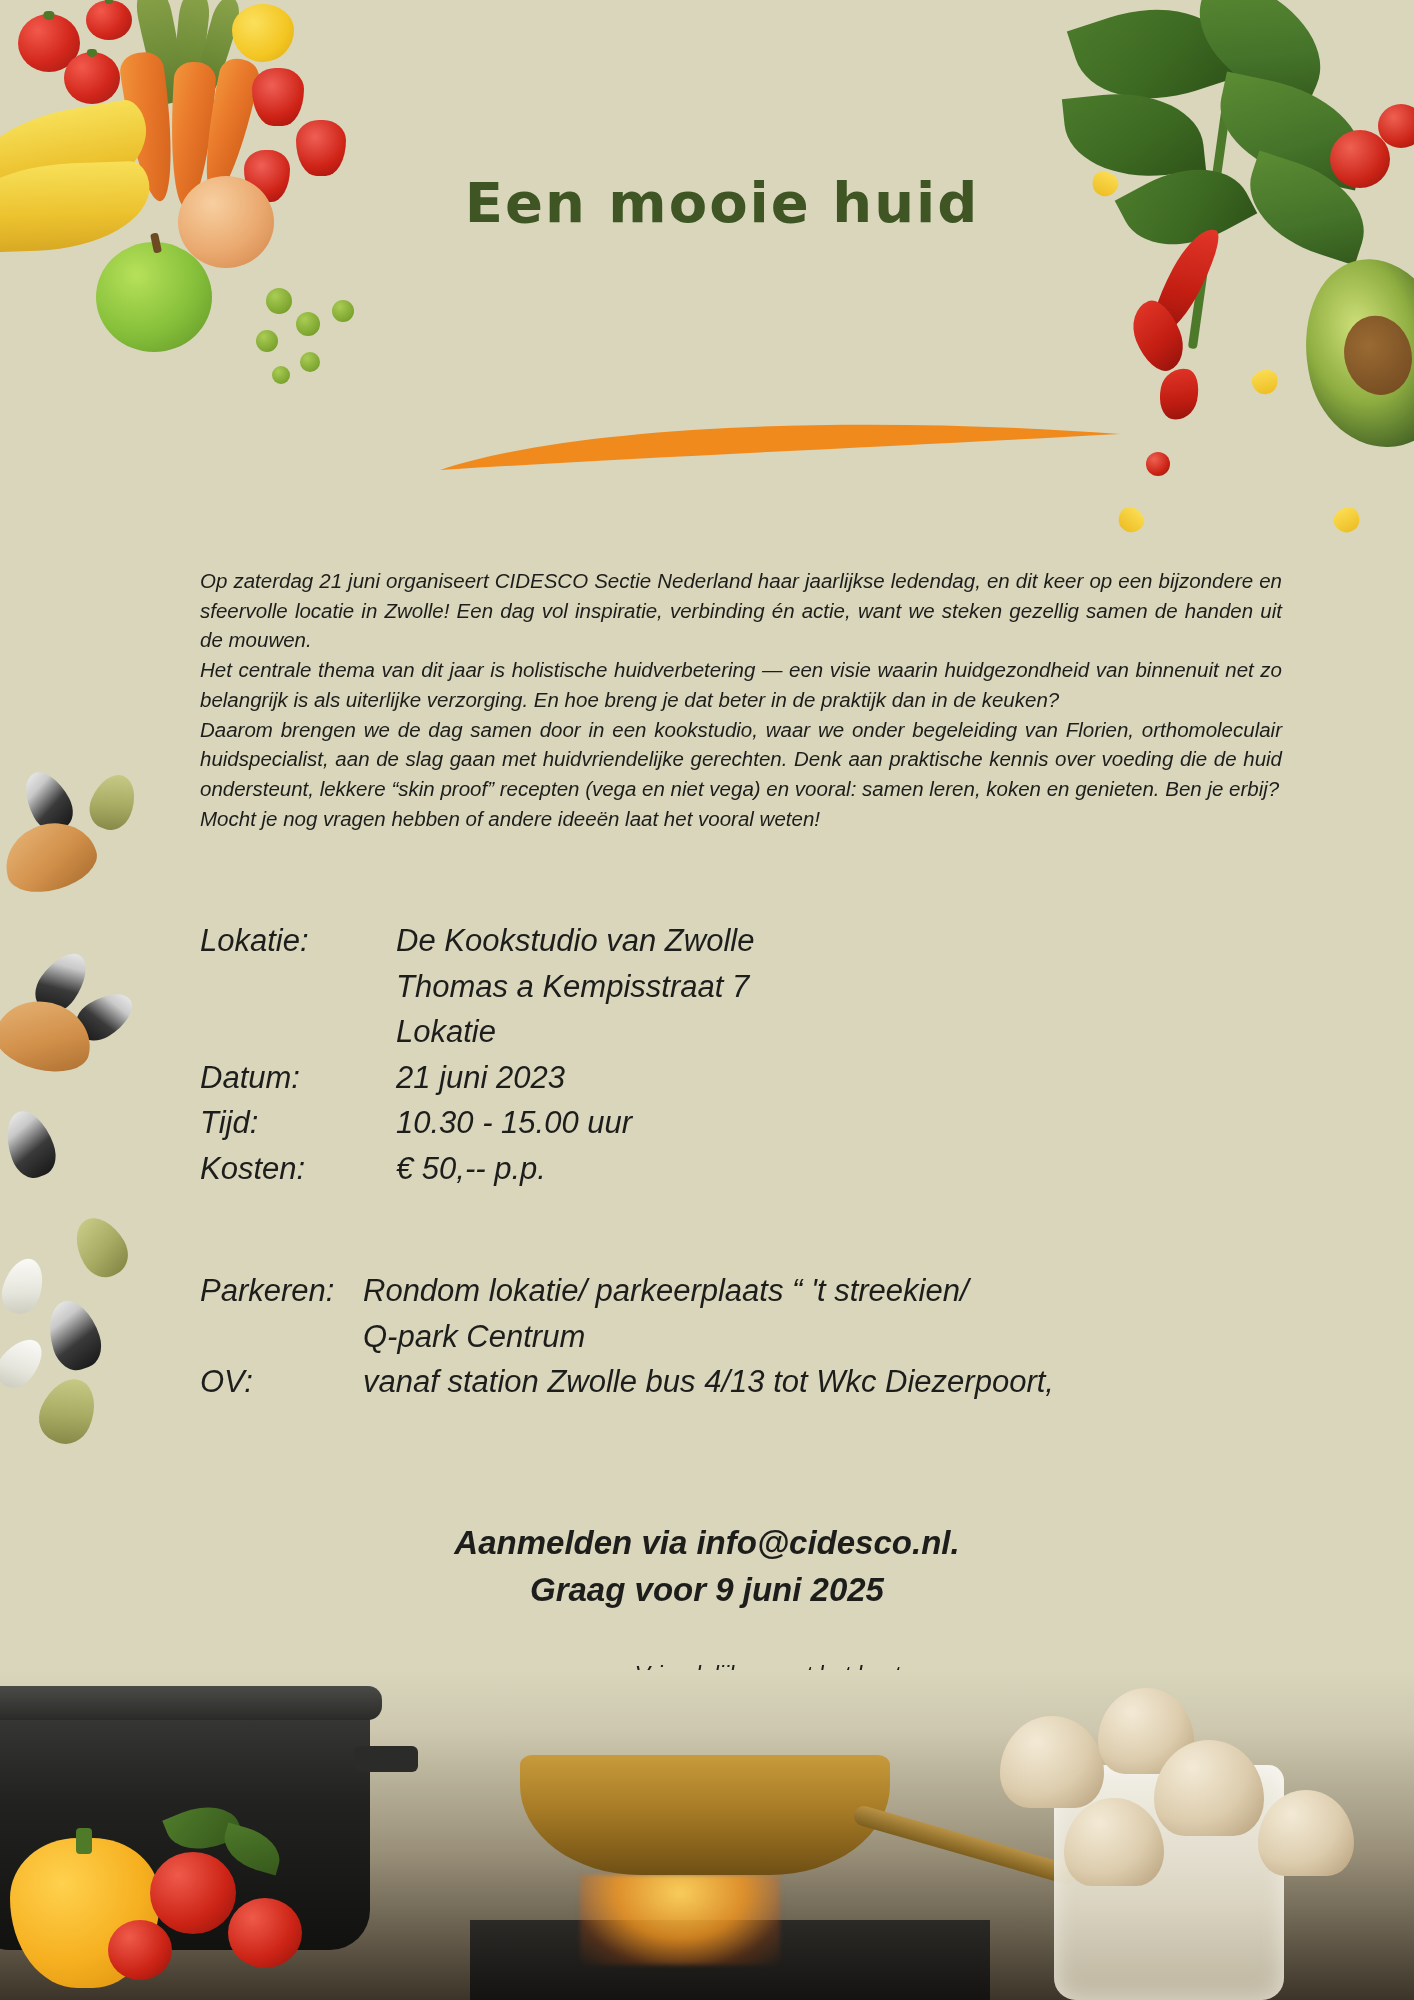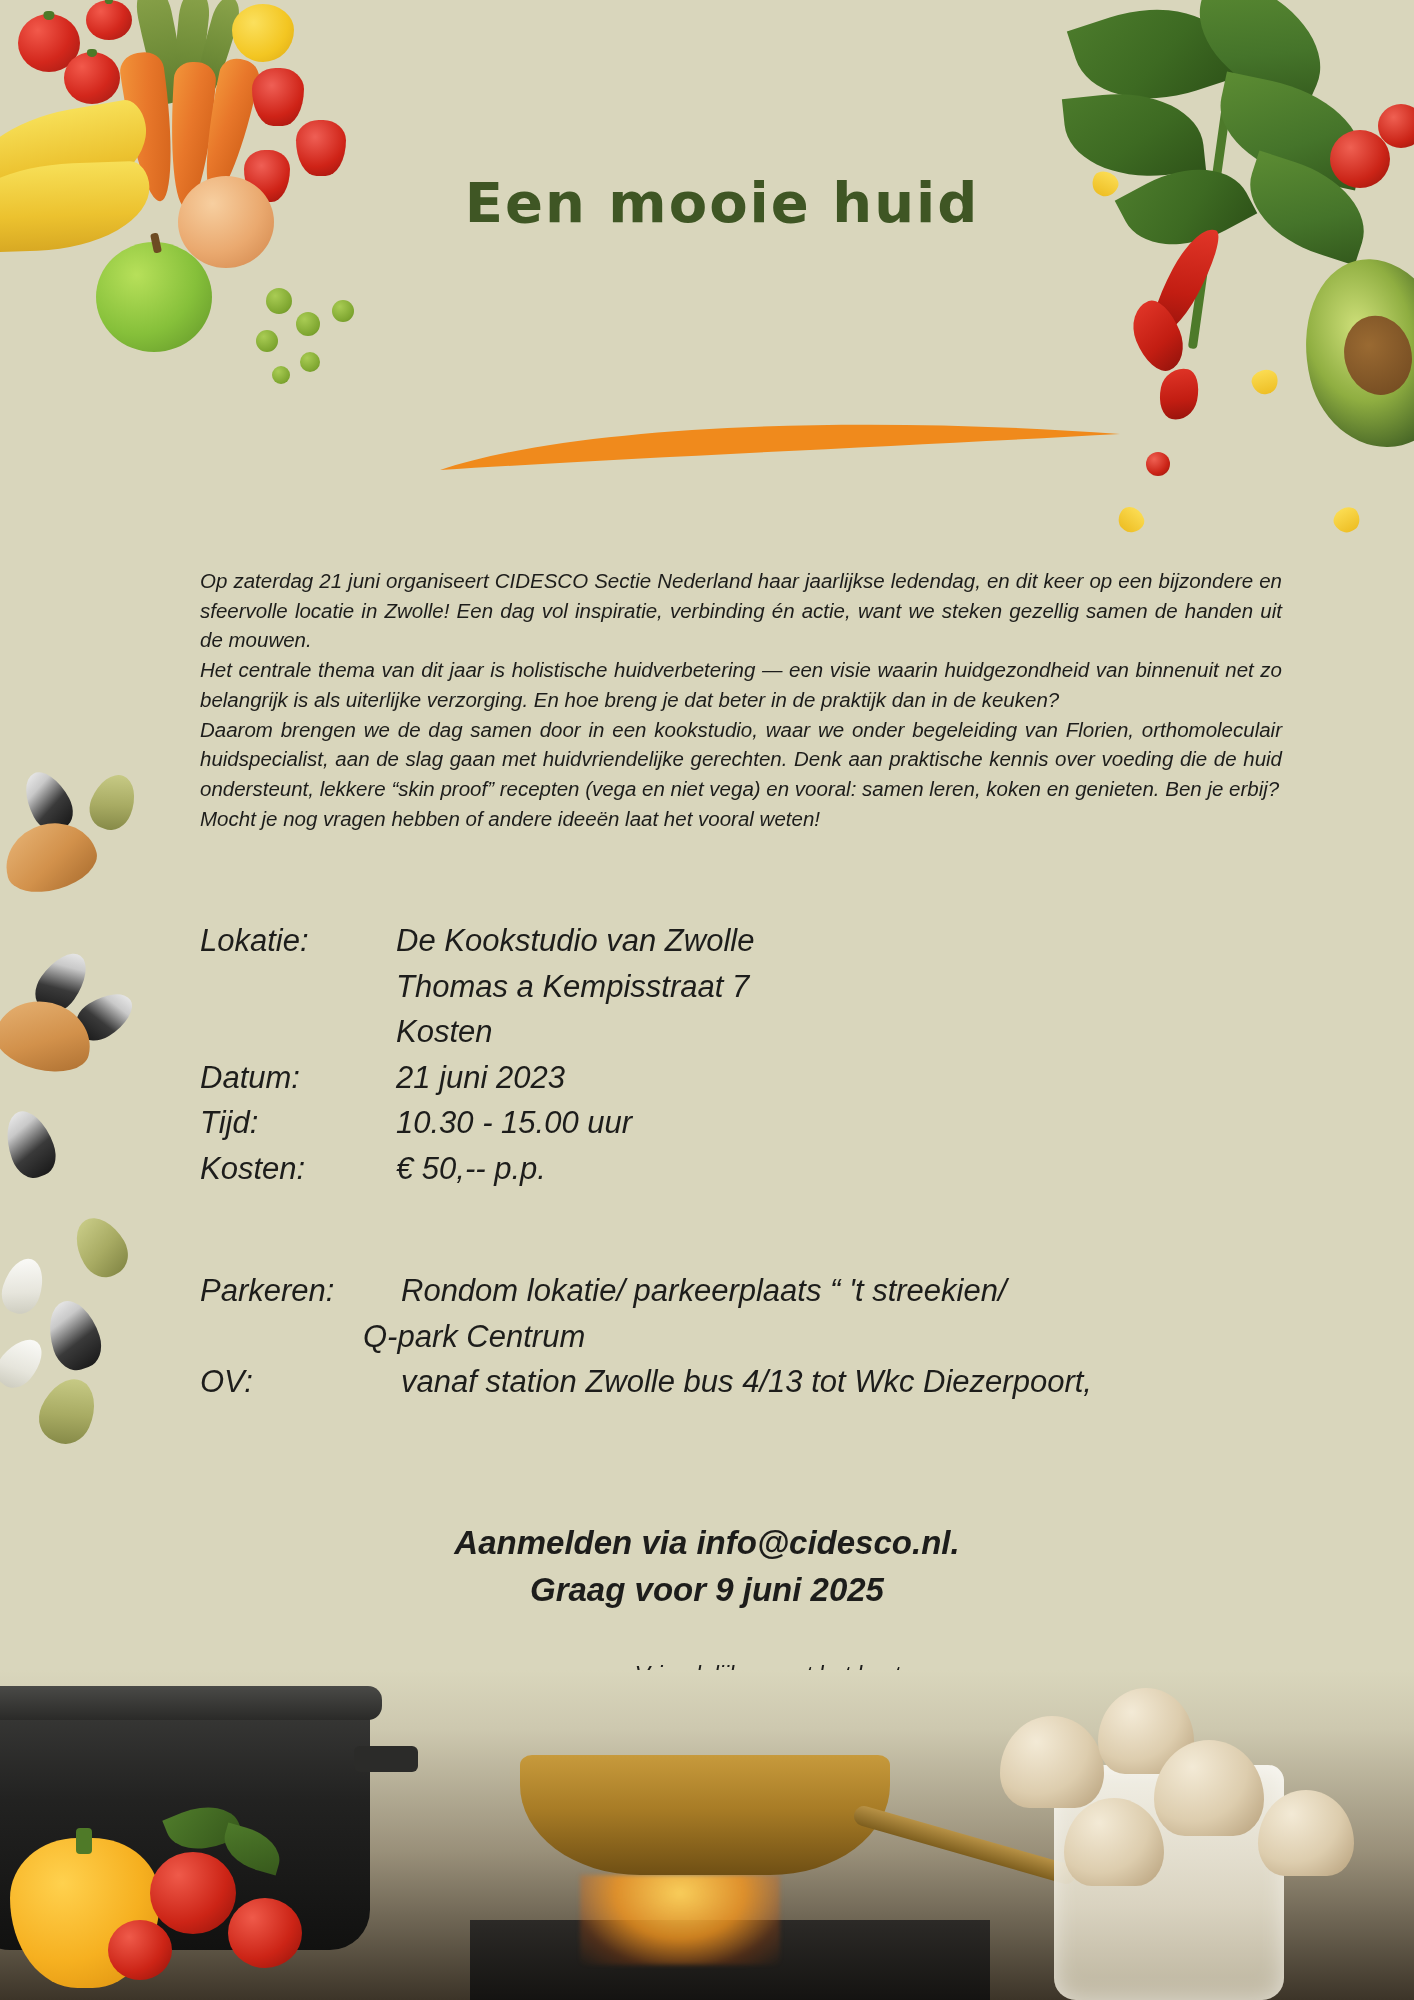--- a/index.html
+++ b/index.html
@@ -171,21 +171,21 @@
     position: absolute;
     left: 200px;
     top: 1268px;
     width: 1160px;
     font-family: "Liberation Sans", sans-serif;
     font-style: italic;
     color: #1d1d1b;
     font-size: 31px;
     line-height: 1.47;
   }
-  .trow { display: flex; gap: 38px; }
+  .trow { display: flex; }
   .tlabel { width: 163px; flex: 0 0 163px; }
   .tval { flex: 1; }
   .tval.sub { padding-left: 163px; }
 
   .signup {
     position: absolute;
     left: 0;
     top: 1520px;
     width: 1414px;
     text-align: center;
@@ -374,21 +374,21 @@
     <div class="drow">
       <div class="dlabel">Lokatie:</div>
       <div class="dval indent">De Kookstudio van Zwolle</div>
     </div>
     <div class="drow">
       <div class="dlabel"></div>
       <div class="dval indent">Thomas a Kempisstraat 7</div>
     </div>
     <div class="drow">
       <div class="dlabel"></div>
-      <div class="dval indent">Kosten</div>
+      <div class="dval indent">Lokatie</div>
     </div>
     <div class="drow">
       <div class="dlabel">Datum:</div>
       <div class="dval indent">21 juni 2023</div>
     </div>
     <div class="drow">
       <div class="dlabel">Tijd:</div>
       <div class="dval indent">10.30 - 15.00 uur</div>
     </div>
     <div class="drow">

